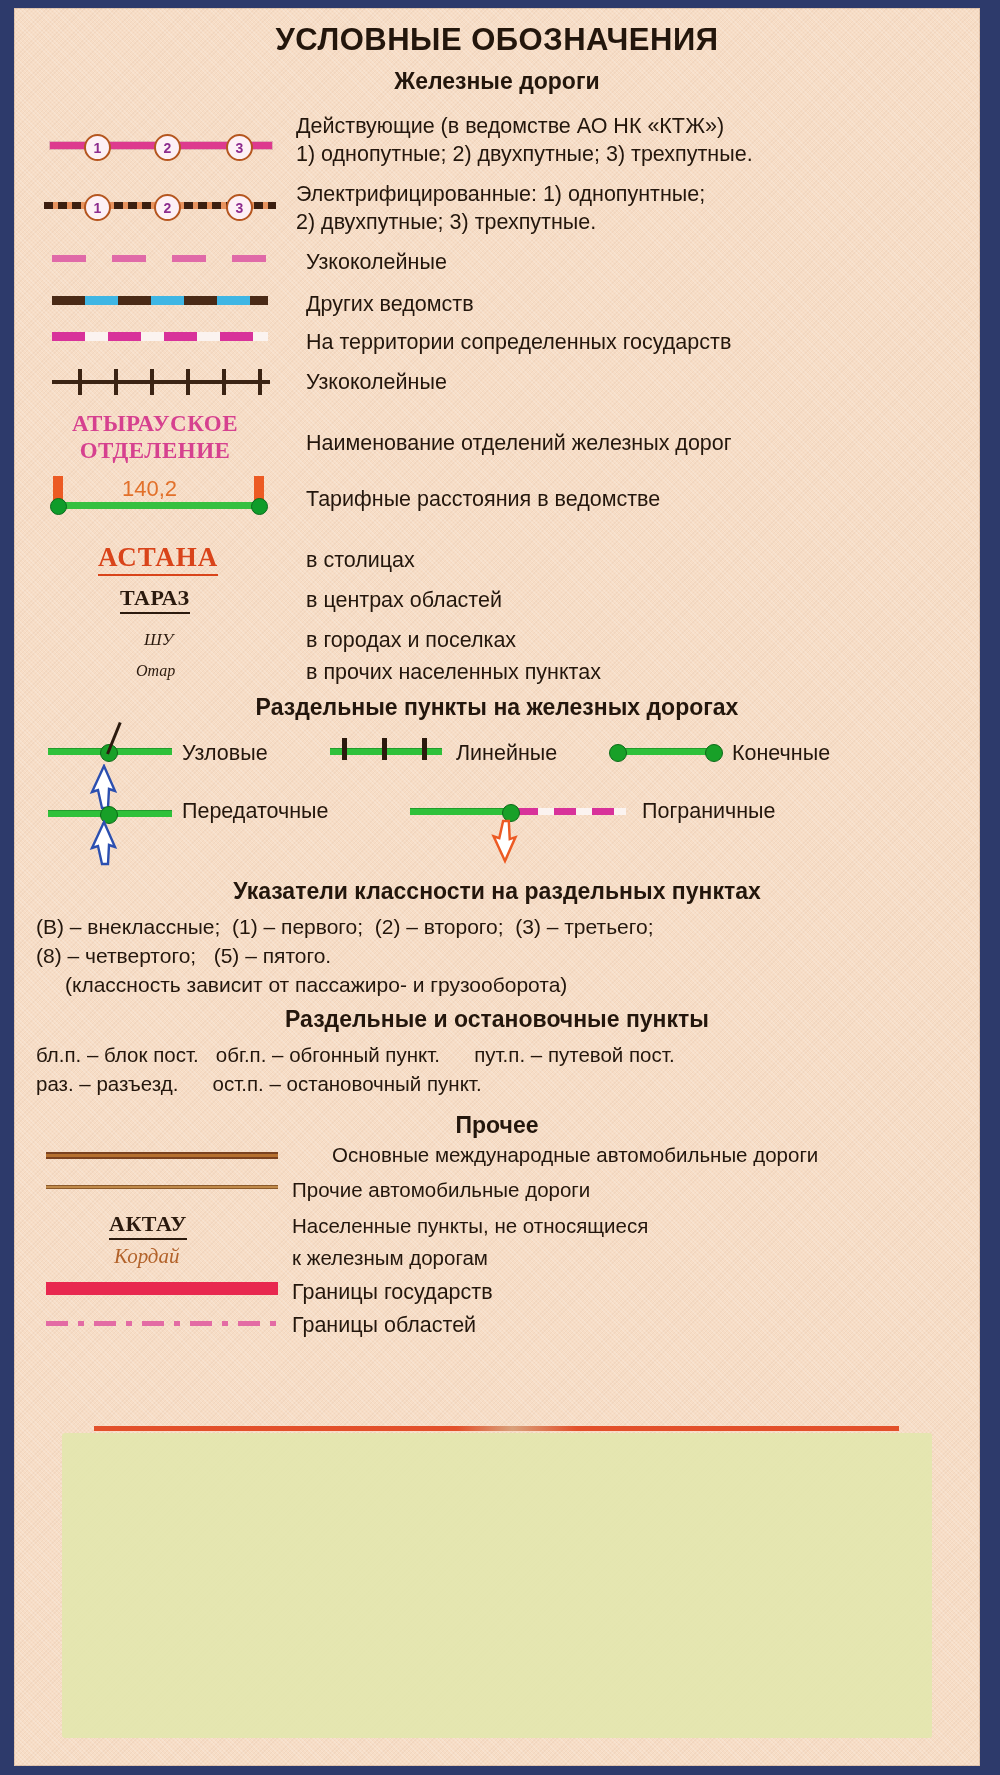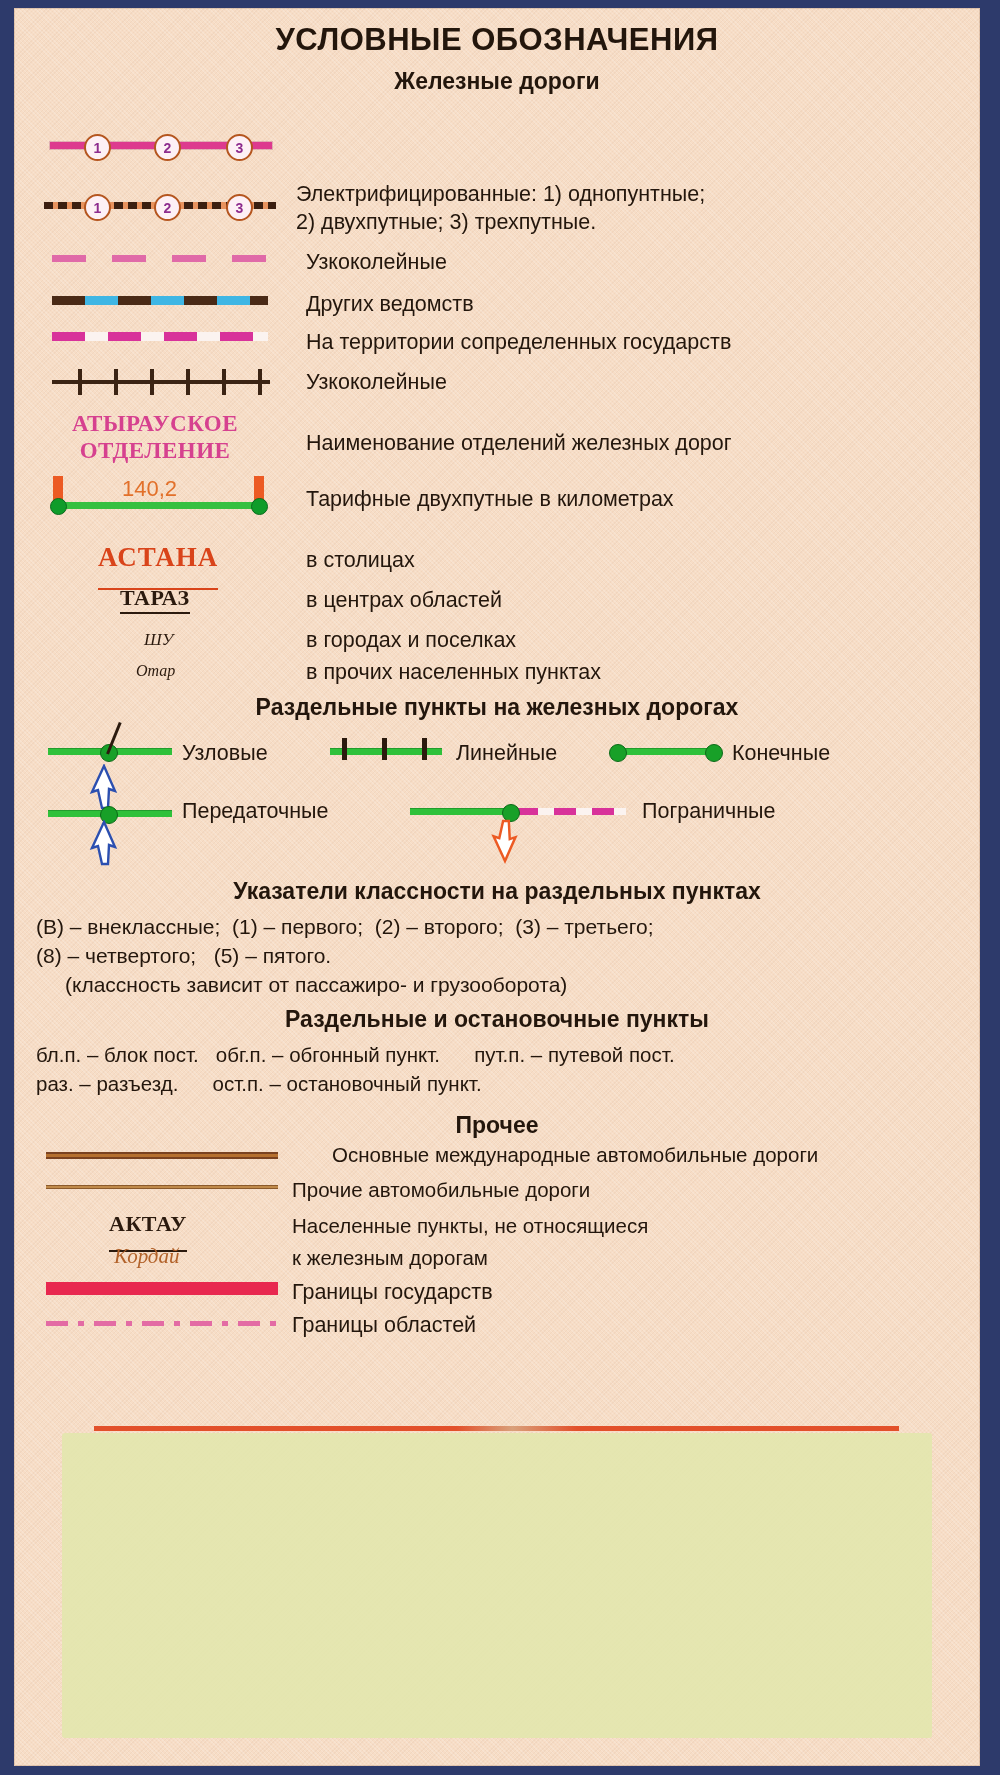--- a/index.html
+++ b/index.html
@@ -104,39 +104,39 @@
     background:#0f9c2a;border:1px solid #0a6b1d;}
   .tariff-num{
     position:absolute;font-size:22px;color:#e2702a;font-weight:normal;
     font-family:"Liberation Sans",sans-serif;
   }
 
   
   .city-capital{
     position:absolute;font-family:"Liberation Serif",serif;font-weight:bold;
     font-size:27px;color:#d9441a;border-bottom:2px solid #d9441a;
-    letter-spacing:1px;padding-bottom:15px;
+    letter-spacing:1px;padding-bottom:1px;
   }
   .city-oblast{
     position:absolute;font-family:"Liberation Serif",serif;font-weight:bold;
     font-size:22px;color:#2b1a0e;border-bottom:2px solid #2b1a0e;
     letter-spacing:.5px;padding-bottom:1px;
   }
   .city-town{
     position:absolute;font-family:"Liberation Serif",serif;font-style:italic;
     font-size:17px;color:#2b1a0e;
   }
   .city-other{
     position:absolute;font-family:"Liberation Serif",serif;font-style:italic;
     font-size:16px;color:#2b1a0e;
   }
   .city-actau{
     position:absolute;font-family:"Liberation Serif",serif;font-weight:bold;
     font-size:22px;color:#2b1a0e;border-bottom:2px solid #2b1a0e;
-    letter-spacing:.5px;padding-bottom:13px;
+    letter-spacing:.5px;padding-bottom:1px;
   }
   .city-kordai{
     position:absolute;font-family:"Liberation Serif",serif;font-style:italic;
     font-size:21px;color:#b2622a;
   }
 
   
   .green-line{position:absolute;height:7px;background:#2fc13a;
     box-shadow:0 1px 0 rgba(20,110,30,.45) inset;}
   .green-dot{position:absolute;width:16px;height:16px;border-radius:50%;
@@ -166,20 +166,22 @@
   <div class="title">УСЛОВНЫЕ ОБОЗНАЧЕНИЯ</div>
 
   <div class="section-head" style="top:60px;">Железные дороги</div>
 
   <div class="sym" style="left:22px;top:118px;width:240px;height:40px;">
     <div class="line-magenta" style="left:14px;top:16px;width:222px;"></div>
     <div class="numcircle" style="left:48px;top:8px;">1</div>
     <div class="numcircle" style="left:118px;top:8px;">2</div>
     <div class="numcircle" style="left:190px;top:8px;">3</div>
   </div>
+  <div class="row-label" style="left:282px;top:104px;width:660px;">Действующие (в ведомстве АО НК «КТЖ»)
+1) однопутные; 2) двухпутные;  3) трехпутные.</div>
 
   <div class="sym" style="left:22px;top:182px;width:240px;height:36px;">
     <div class="line-elec" style="left:8px;top:12px;width:232px;"></div>
     <div class="numcircle" style="left:48px;top:4px;">1</div>
     <div class="numcircle" style="left:118px;top:4px;">2</div>
     <div class="numcircle" style="left:190px;top:4px;">3</div>
   </div>
   <div class="row-label" style="left:282px;top:172px;width:660px;">Электрифицированные: 1) однопунтные;
 2) двухпутные;  3) трехпутные.</div>
 
@@ -214,21 +216,21 @@
   <div class="row-label" style="left:292px;top:421px;">Наименование отделений железных дорог</div>
 
   <div class="sym" style="left:22px;top:462px;width:240px;height:50px;">
     <div class="tariff-line" style="left:20px;top:32px;width:208px;"></div>
     <div class="tariff-post" style="left:17px;top:6px;"></div>
     <div class="tariff-post" style="left:218px;top:6px;"></div>
     <div class="tariff-dot" style="left:14px;top:28px;"></div>
     <div class="tariff-dot" style="left:215px;top:28px;"></div>
     <div class="tariff-num" style="left:86px;top:6px;">140,2</div>
   </div>
-  <div class="row-label" style="left:292px;top:477px;">Тарифные двухпутные в километрах</div>
+  <div class="row-label" style="left:292px;top:477px;">Тарифные расстояния в ведомстве</div>
 
   <div class="city-capital" style="left:84px;top:534px;">АСТАНА</div>
   <div class="row-label" style="left:292px;top:538px;">в столицах</div>
 
   <div class="city-oblast" style="left:106px;top:577px;">ТАРАЗ</div>
   <div class="row-label" style="left:292px;top:578px;">в центрах областей</div>
 
   <div class="city-town" style="left:130px;top:622px;">ШУ</div>
   <div class="row-label" style="left:292px;top:618px;">в городах и поселках</div>
 

